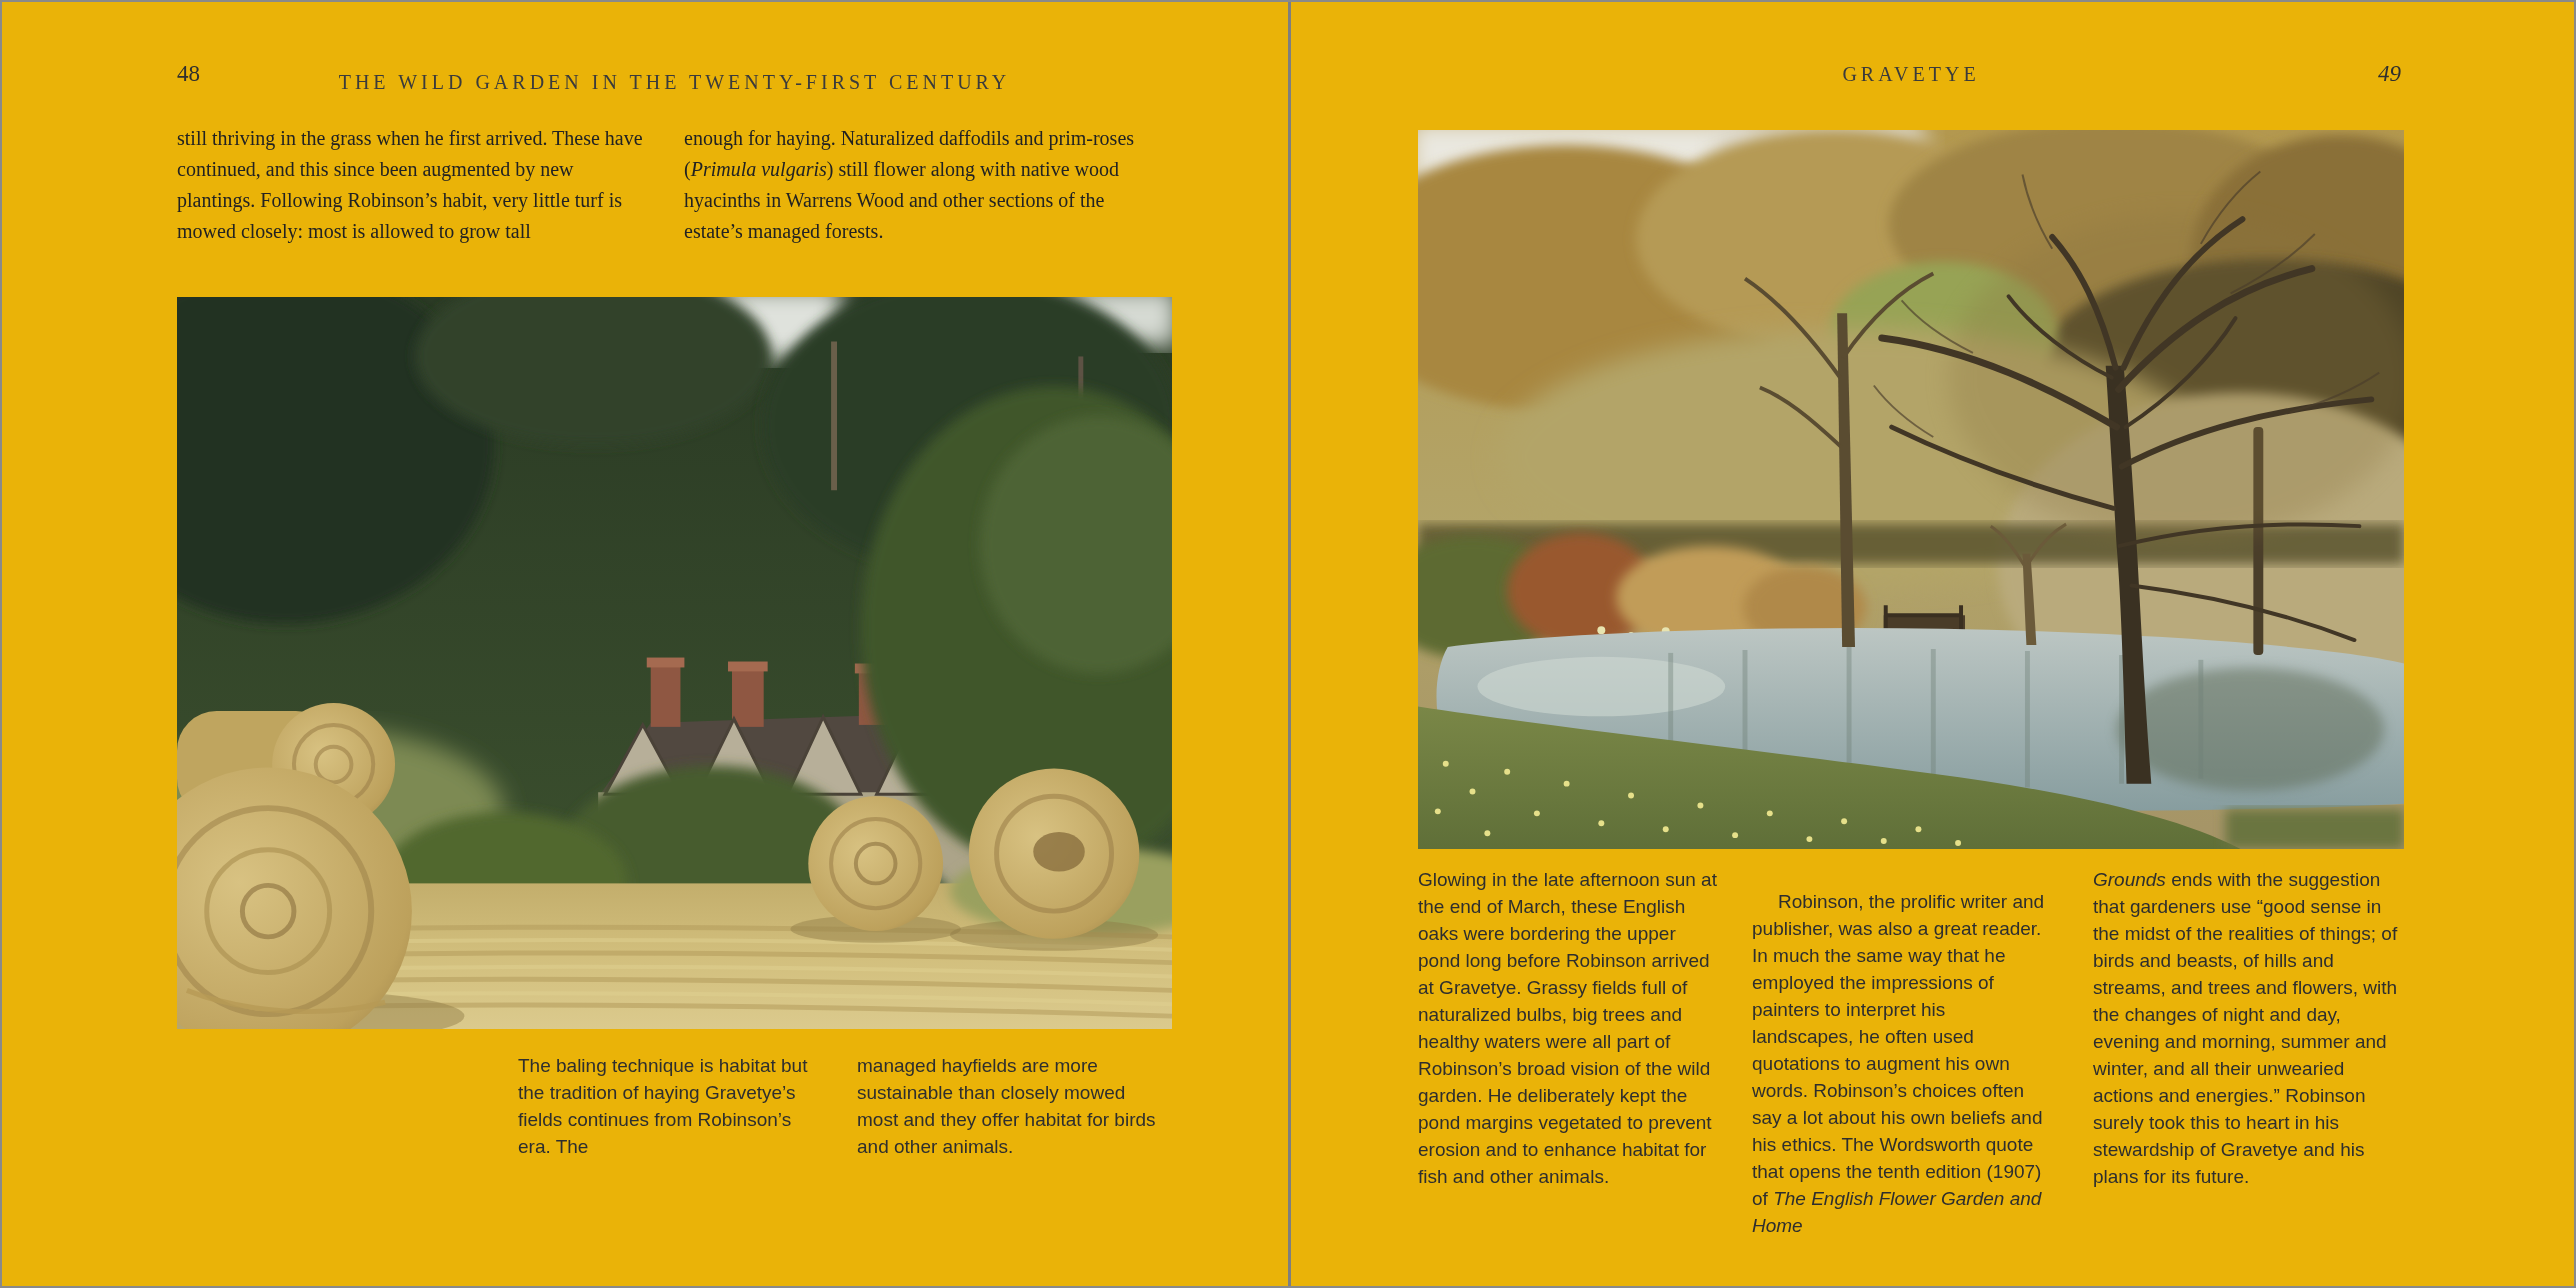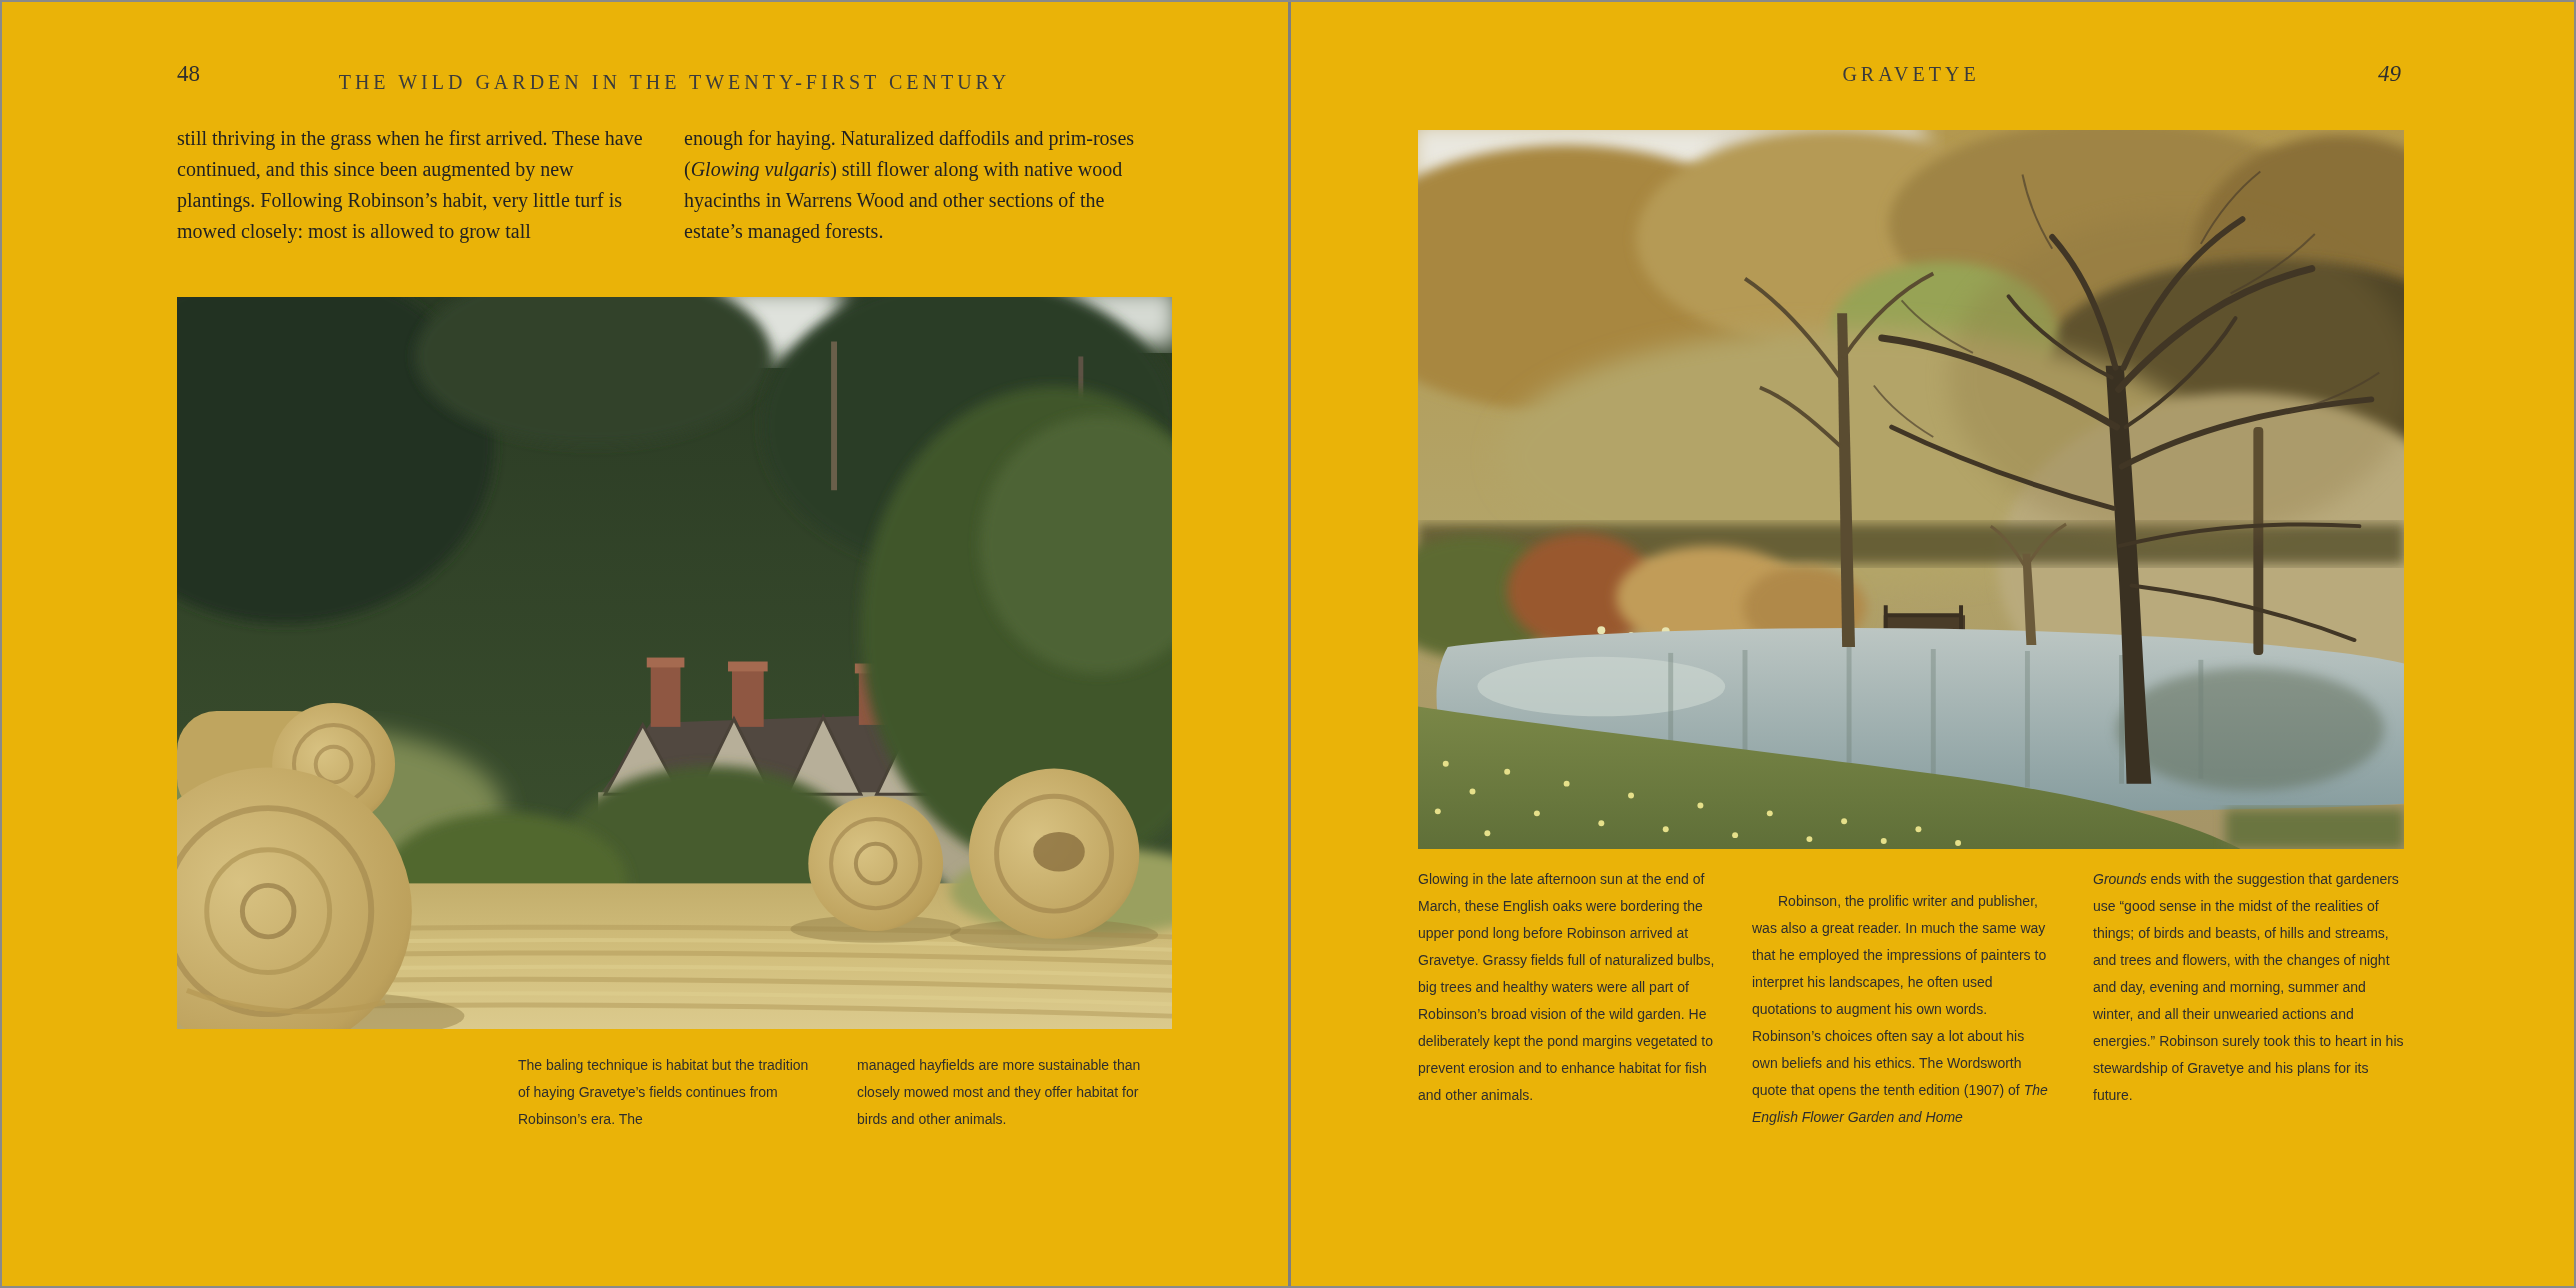--- a/index.html
+++ b/index.html
@@ -30,21 +30,21 @@
     font-family: "Liberation Serif", serif;
   }
   .body-col {
     position: absolute; top: 121px;
     font-size: 20px; line-height: 31px;
     color: #222222; text-align: left;
   }
   .caption {
     position: absolute;
     font-family: "Liberation Sans", sans-serif;
-    font-size: 14px; line-height: 27px;
+    font-size: 19px; line-height: 27px;
     color: #2e2e2e;
   }
   .caption.indent { text-indent: 26px; margin-top: 22px; }
   .it { font-style: italic; }
   .photo {
     position: absolute;
     overflow: hidden;
     background: #9a9a7a;
   }
   .photo svg { display: block; width: 100%; height: 100%; }
@@ -53,21 +53,21 @@
 </head>
 <body>
 
 <div class="spread">
 
   <div>
     <div class="pagenum" style="left:175px;">48</div>
     <div class="running-head" style="left:175px; width:995px;margin-top:8px;">THE WILD GARDEN IN THE TWENTY-FIRST CENTURY</div>
 
     <p class="body-col" style="left:175px; width:466px;">still thriving in the grass when he first arrived. These have continued, and this since been augmented by new plantings. Following Robinson’s habit, very little turf is mowed closely: most is allowed to grow tall</p>
-    <p class="body-col" style="left:682px; width:474px;"><span>enough for haying. Naturalized daffodils and prim-roses (</span><span class="it">Glowing vulgaris</span><span>) still flower along with native wood hyacinths in Warrens Wood and other sections of the estate’s managed forests.</span></p>
+    <p class="body-col" style="left:682px; width:474px;"><span>enough for haying. Naturalized daffodils and prim-roses (</span><span class="it">Primula vulgaris</span><span>) still flower along with native wood hyacinths in Warrens Wood and other sections of the estate’s managed forests.</span></p>
 
     <div class="photo" style="left:175px; top:295px; width:995px; height:732px;">
       <svg viewBox="0 0 1004 739" preserveAspectRatio="none">
         <defs>
           <linearGradient id="gForest" x1="0" y1="0" x2="0" y2="1">
             <stop offset="0" stop-color="#2a3a24"></stop>
               <stop offset="1" stop-color="#3f5430"></stop>
           </linearGradient>
           <linearGradient id="gField" x1="0" y1="0" x2="0" y2="1">
             <stop offset="0" stop-color="#c3ae6c"></stop>

